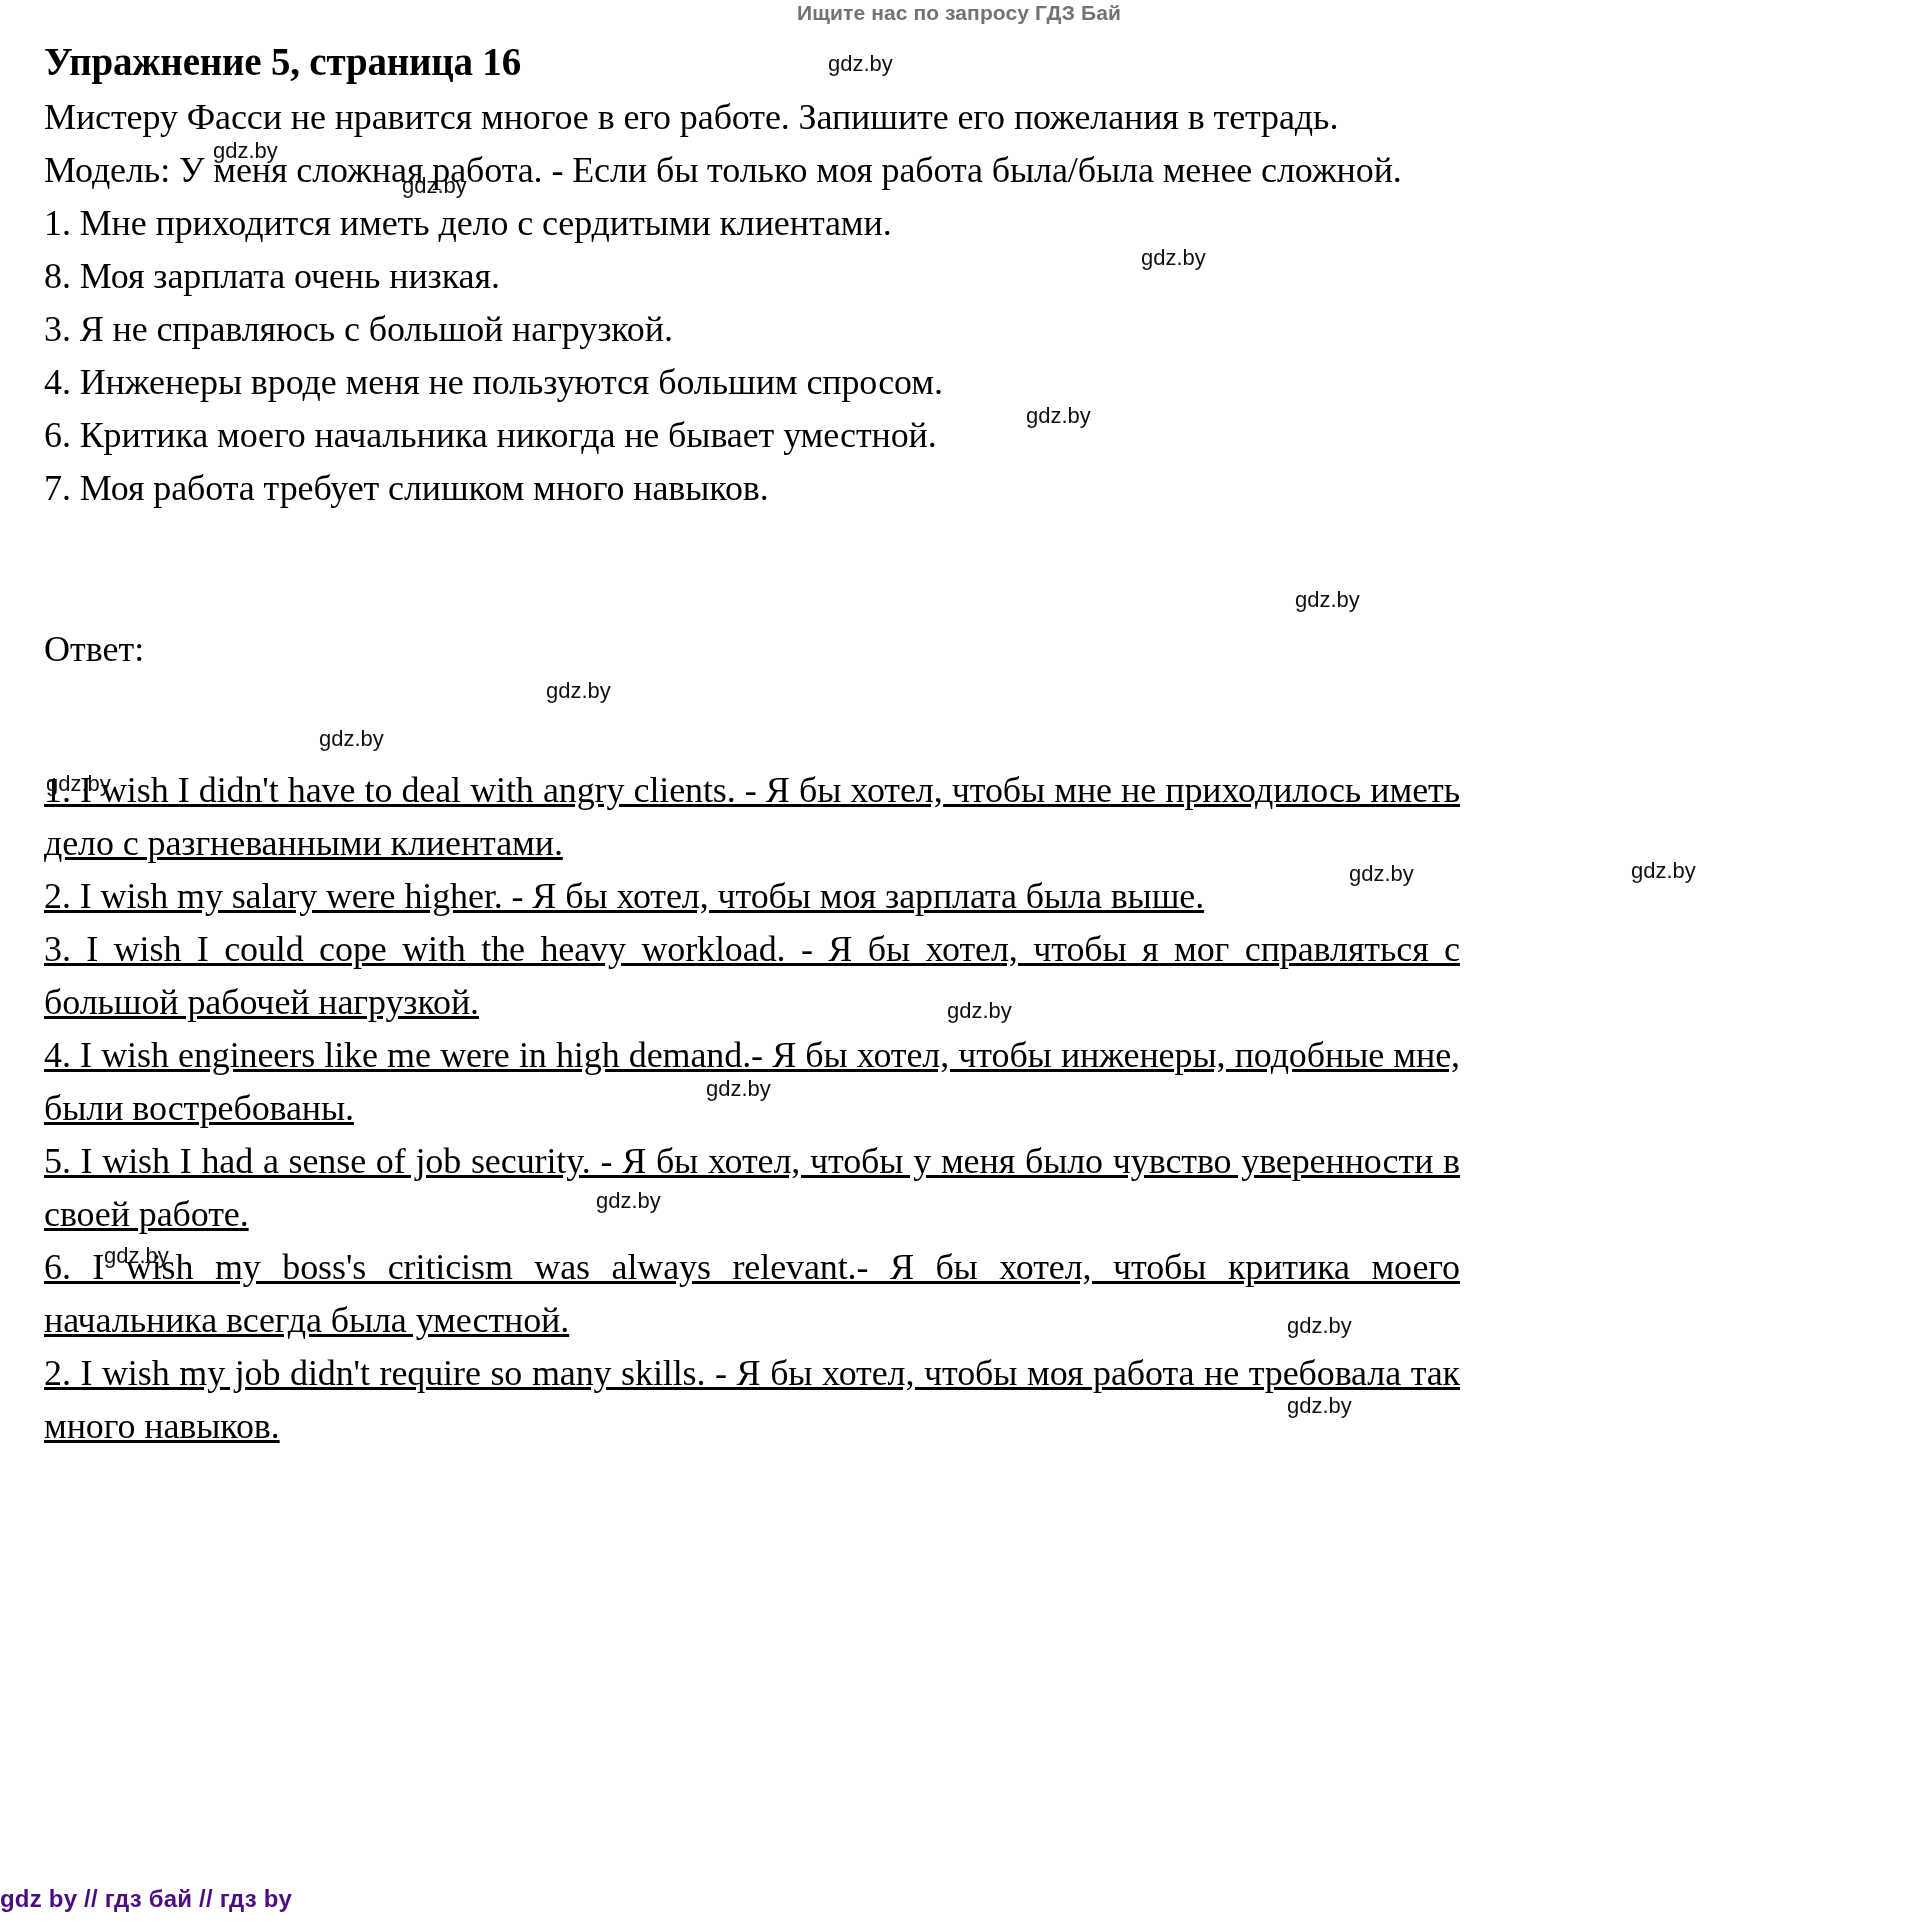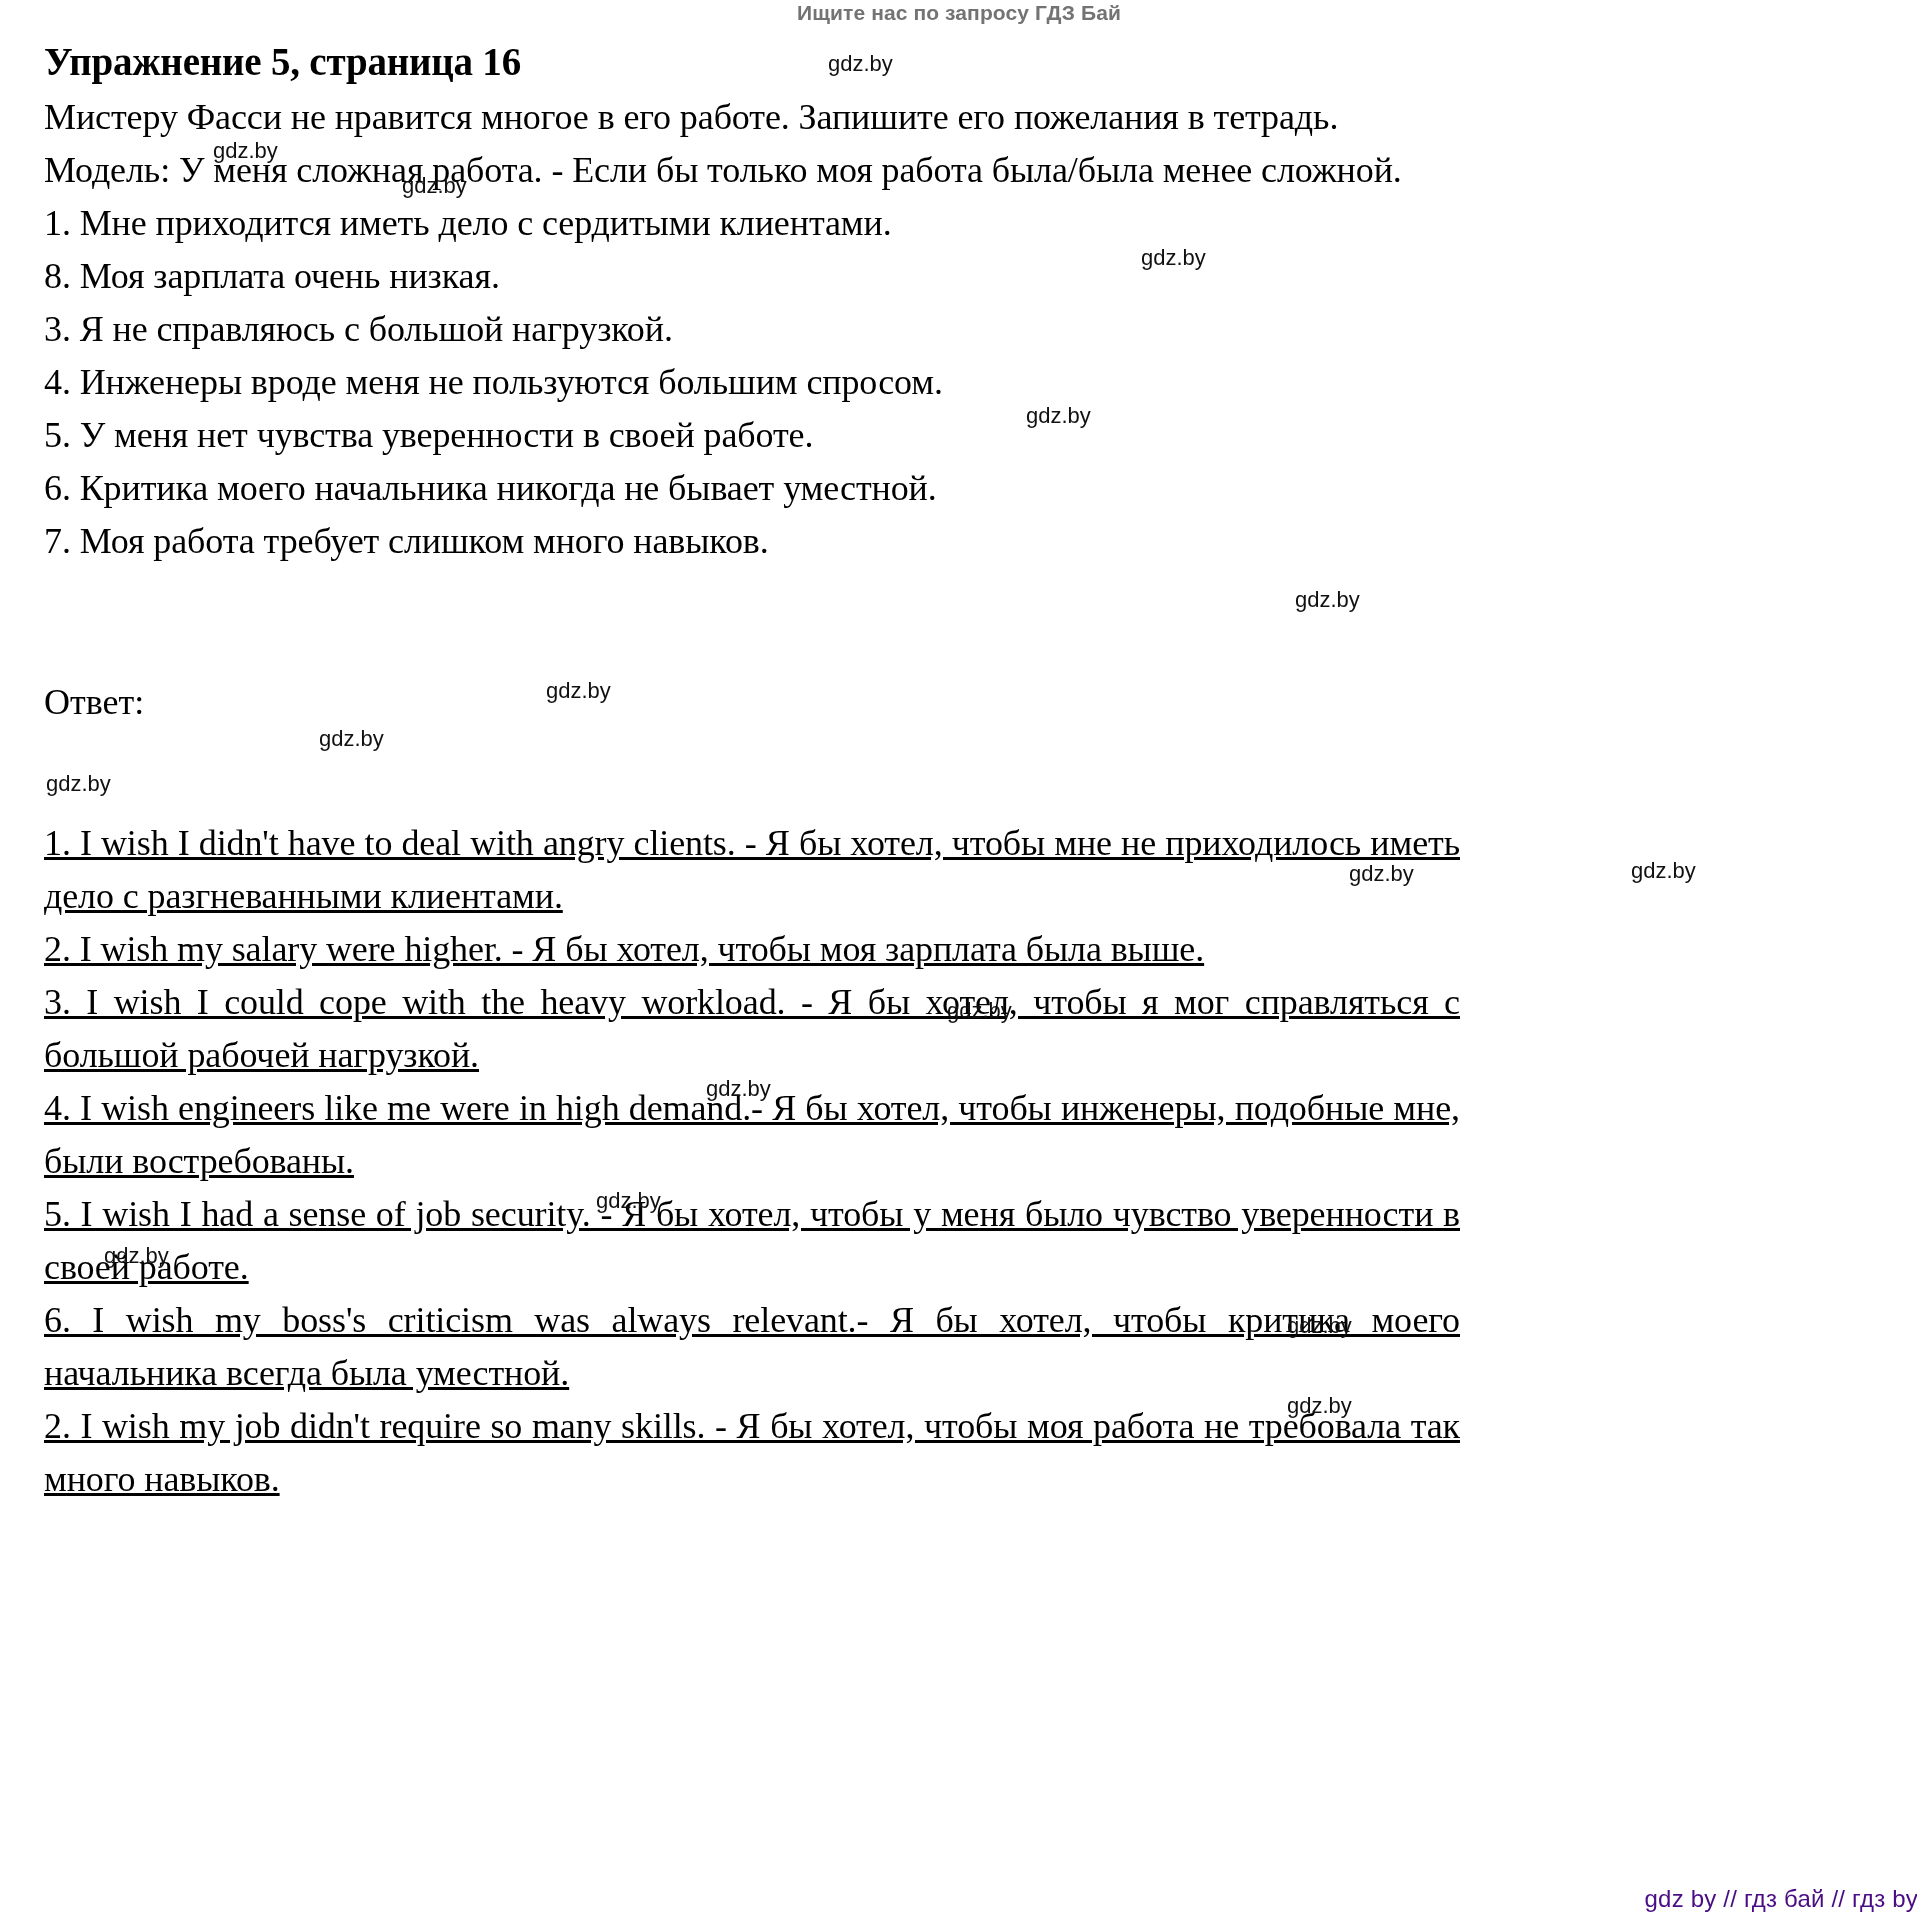--- a/index.html
+++ b/index.html
@@ -106,24 +106,24 @@
     pointer-events: none;
     line-height: 22px;
   }
 
   
   .footer {
     position: absolute;
     left: 0;
     bottom: 17.3px;
     width: 100%;
-    text-align: right;
+    text-align: left;
     font-family: "Liberation Sans", "DejaVu Sans", sans-serif;
     font-size: 24px;
-    font-weight: 400;
+    font-weight: 700;
     color: #4a0d84;
     letter-spacing: 0.2px;
   }
 </style>
 </head>
 <body>
 
 <div id="page">
 
   <div class="promo" style="color: #737373;">Ищите нас по запросу ГДЗ Бай</div>
@@ -134,21 +134,20 @@
 
     <p class="para">Мистеру Фасси не нравится многое в его работе. Запишите его пожелания в тетрадь.</p>
 
     <p class="para">Модель: У меня сложная работа. - Если бы только моя работа была/была менее сложной.</p>
 
     <div class="task-list">
       <p class="task-item">1. Мне приходится иметь дело с сердитыми клиентами.</p>
       <p class="task-item">8. Моя зарплата очень низкая.</p>
       <p class="task-item">3. Я не справляюсь с большой нагрузкой.</p>
       <p class="task-item">4. Инженеры вроде меня не пользуются большим спросом.</p>
-      <p class="task-item">5. У меня нет чувства уверенности в своей работе.</p>
       <p class="task-item">6. Критика моего начальника никогда не бывает уместной.</p>
       <p class="task-item">7. Моя работа требует слишком много навыков.</p>
     </div>
 
     <p class="answer-label">Ответ:</p>
 
     <div class="answers">
       <p class="answer-item">1. I wish I didn't have to deal with angry clients. - Я бы хотел, чтобы мне не приходилось иметь дело с разгневанными клиентами.</p>
       <p class="answer-item narrow">2. I wish my salary were higher. - Я бы хотел, чтобы моя зарплата была выше.</p>
       <p class="answer-item">3. I wish I could cope with the heavy workload. - Я бы хотел, чтобы я мог справляться с большой рабочей нагрузкой.</p>

